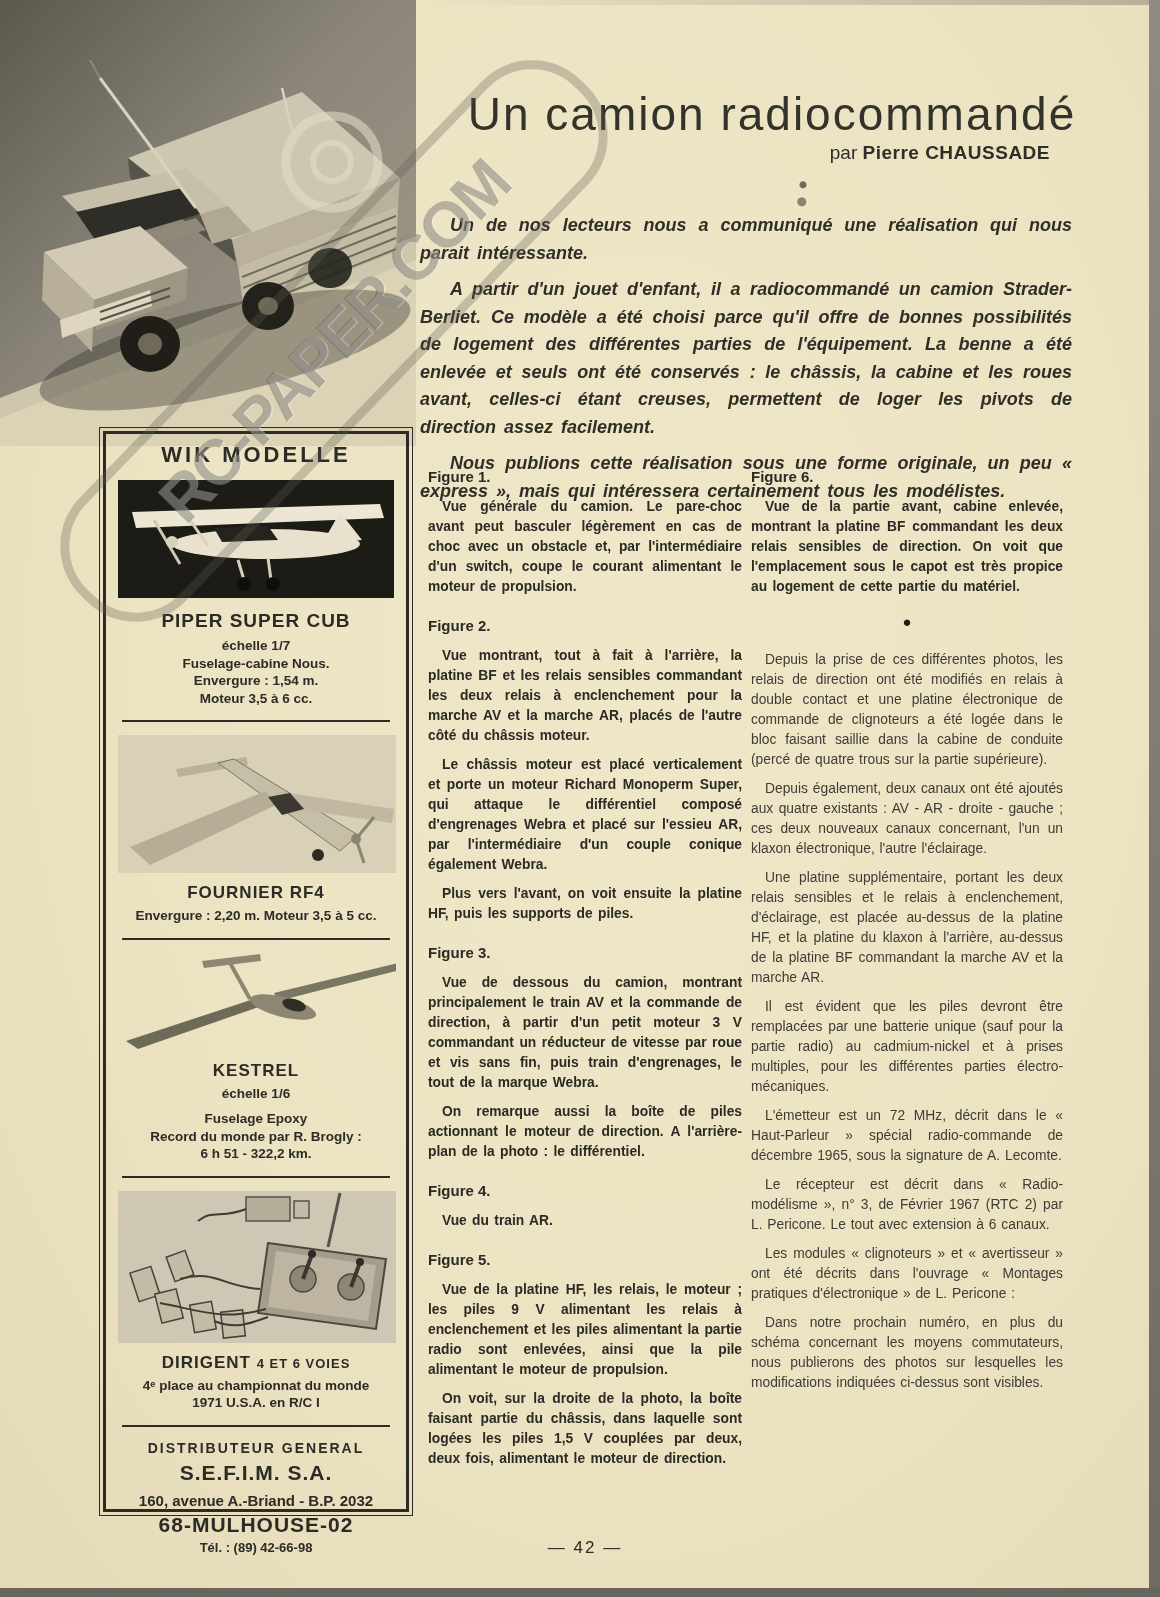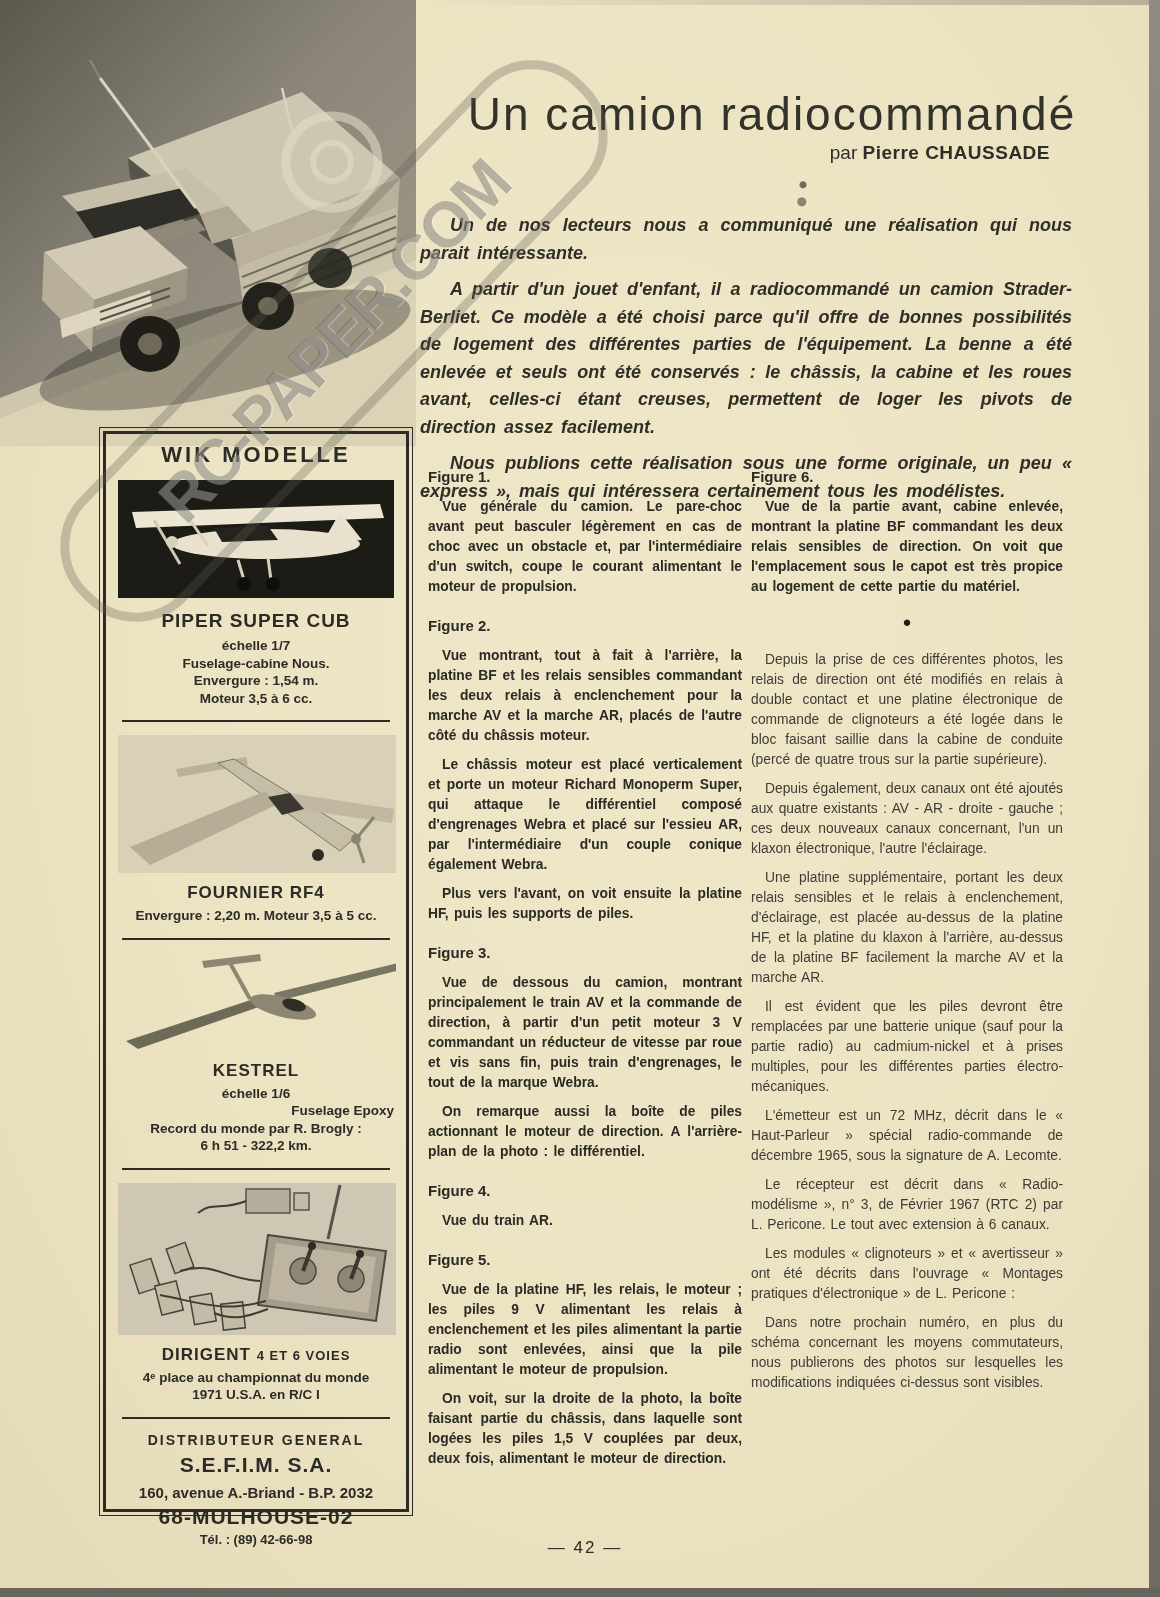--- a/index.html
+++ b/index.html
@@ -188,21 +188,21 @@
     <svg class="ad-photo" width="278" height="98" viewBox="0 0 278 98">
       <polygon points="8,88 148,42 152,50 20,96" fill="#6e6a58"></polygon>
       <polygon points="156,40 280,10 282,17 160,48" fill="#7a7664"></polygon>
       <ellipse cx="165" cy="54" rx="34" ry="10" fill="#8d8673" transform="rotate(14 165 54)"></ellipse>
       <ellipse cx="176" cy="52" rx="12" ry="6" fill="#2e2d26" transform="rotate(14 176 52)"></ellipse>
       <line x1="132" y1="46" x2="112" y2="10" stroke="#8d8673" stroke-width="4"></line>
       <polygon points="84,8 142,1 143,8 86,15" fill="#8d8673"></polygon>
     </svg>
     <div class="ad-name-sm">KESTREL</div>
     <div class="ad-small">échelle 1/6</div>
-    <div class="ad-small" style="margin-top:0;text-align:right;">Fuselage Epoxy</div>
+    <div class="ad-small" style="margin-top:8px;">Fuselage Epoxy</div>
     <div class="ad-small">Record du monde par R. Brogly :</div>
     <div class="ad-small">6 h 51 - 322,2 km.</div>
 
     <hr class="ad-sep">
 
     <svg class="ad-photo" width="278" height="152" viewBox="0 0 278 152">
       <rect width="278" height="152" fill="#cdc7b3"></rect>
       <rect x="128" y="6" width="44" height="24" fill="#b5ae9b" stroke="#55524a" stroke-width="1.5"></rect>
       <rect x="176" y="10" width="15" height="17" fill="#c2bba6" stroke="#55524a" stroke-width="1.5"></rect>
       <path d="M128,18 C104,28 94,18 80,30" fill="none" stroke="#3f3c34" stroke-width="2"></path>
@@ -264,21 +264,21 @@
   </div>
 
   <div class="col col-right">
     <div class="fig-head first">Figure 6.</div>
     <p>Vue de la partie avant, cabine enlevée, montrant la platine BF commandant les deux relais sensibles de direction. On voit que l'emplacement sous le capot est très propice au logement de cette partie du matériel.</p>
 
     <div class="bullet">●</div>
 
     <p class="reg">Depuis la prise de ces différentes photos, les relais de direction ont été modifiés en relais à double contact et une platine électronique de commande de clignoteurs a été logée dans le bloc faisant saillie dans la cabine de conduite (percé de quatre trous sur la partie supérieure).</p>
     <p class="reg">Depuis également, deux canaux ont été ajoutés aux quatre existants : AV - AR - droite - gauche ; ces deux nouveaux canaux concernant, l'un un klaxon électronique, l'autre l'éclairage.</p>
-    <p class="reg">Une platine supplémentaire, portant les deux relais sensibles et le relais à enclenchement, d'éclairage, est placée au-dessus de la platine HF, et la platine du klaxon à l'arrière, au-dessus de la platine BF facilement la marche AV et la marche AR.</p>
+    <p class="reg">Une platine supplémentaire, portant les deux relais sensibles et le relais à enclenchement, d'éclairage, est placée au-dessus de la platine HF, et la platine du klaxon à l'arrière, au-dessus de la platine BF commandant la marche AV et la marche AR.</p>
     <p class="reg">Il est évident que les piles devront être remplacées par une batterie unique (sauf pour la partie radio) au cadmium-nickel et à prises multiples, pour les différentes parties électro-mécaniques.</p>
     <p class="reg">L'émetteur est un 72 MHz, décrit dans le « Haut-Parleur » spécial radio-commande de décembre 1965, sous la signature de A. Lecomte.</p>
     <p class="reg">Le récepteur est décrit dans « Radio-modélisme », n° 3, de Février 1967 (RTC 2) par L. Pericone. Le tout avec extension à 6 canaux.</p>
     <p class="reg">Les modules « clignoteurs » et « avertisseur » ont été décrits dans l'ouvrage « Montages pratiques d'électronique » de L. Pericone :</p>
     <p class="reg">Dans notre prochain numéro, en plus du schéma concernant les moyens commutateurs, nous publierons des photos sur lesquelles les modifications indiquées ci-dessus sont visibles.</p>
   </div>
 
   <div class="pagenum">— 42 —</div>
 
   <div class="edge-top"></div>

